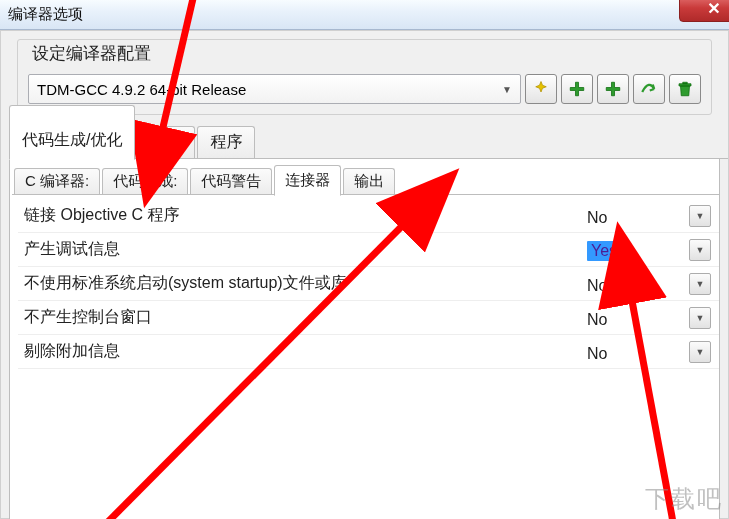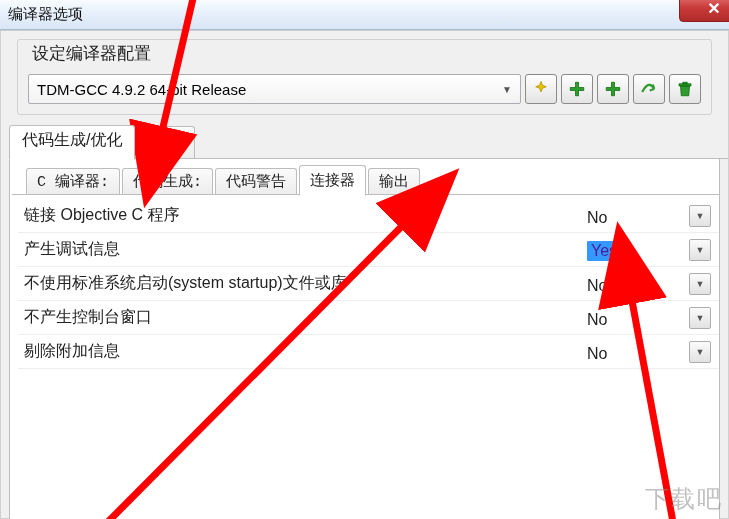--- a/index.html
+++ b/index.html
@@ -112,43 +112,42 @@
     margin-right: 2px;
     border-top-left-radius: 3px;
     border-top-right-radius: 3px;
     font-size: 16px;
     color: #222;
     position: relative;
     z-index: 0;
   }
   .tab1.active {
     background: #fff;
-    padding-top: 4px;
+    padding-top: 24px;
     padding-bottom: 8px;
     z-index: 2;
     border-bottom: 1px solid #fff;
     margin-bottom: -1px;
   }
 
   .page {
     background: #fff;
     border: 1px solid #bdbdbd;
     border-top: none;
     margin: 0 8px 0 8px;
     padding: 6px 0 0 0;
     height: calc(100% - 34px - 90px);
     position: relative;
   }
   .tabbar2 {
     display: flex;
     align-items: flex-end;
-    padding: 0 16px;
+    padding: 0 4px;
     height: 30px;
     position: relative;
-    font-family: Liberation Mono, monospace;
   }
   .tabbar2::after {
     content: "";
     position: absolute;
     left: 2px; right: 0; bottom: 0;
     border-bottom: 1px solid #bdbdbd;
   }
   .tab2 {
     border: 1px solid #bdbdbd;
     border-bottom: none;
@@ -262,20 +261,21 @@
         <svg viewBox="0 0 24 24">
             <path fill="#2e9b2e" stroke="#0c6b0c" d="M6 8h12l-1 13H7zM4 5h16v3H4zM9 3h6v2H9z"></path>
           </svg>
       </div>
     </div>
   </div>
 
   <div class="tabbar1">
     <div class="tab1 active"><span>代码生成/优化</span></div>
     <div class="tab1"><span>目录</span></div>
+    <div class="tab1"><span>程序</span></div>
   </div>
 
   <div class="page">
     <div class="tabbar2">
       <div class="tab2"><span>C 编译器:</span></div>
       <div class="tab2"><span>代码生成:</span></div>
       <div class="tab2"><span>代码警告</span></div>
       <div class="tab2 active"><span>连接器</span></div>
       <div class="tab2"><span>输出</span></div>
     </div>

